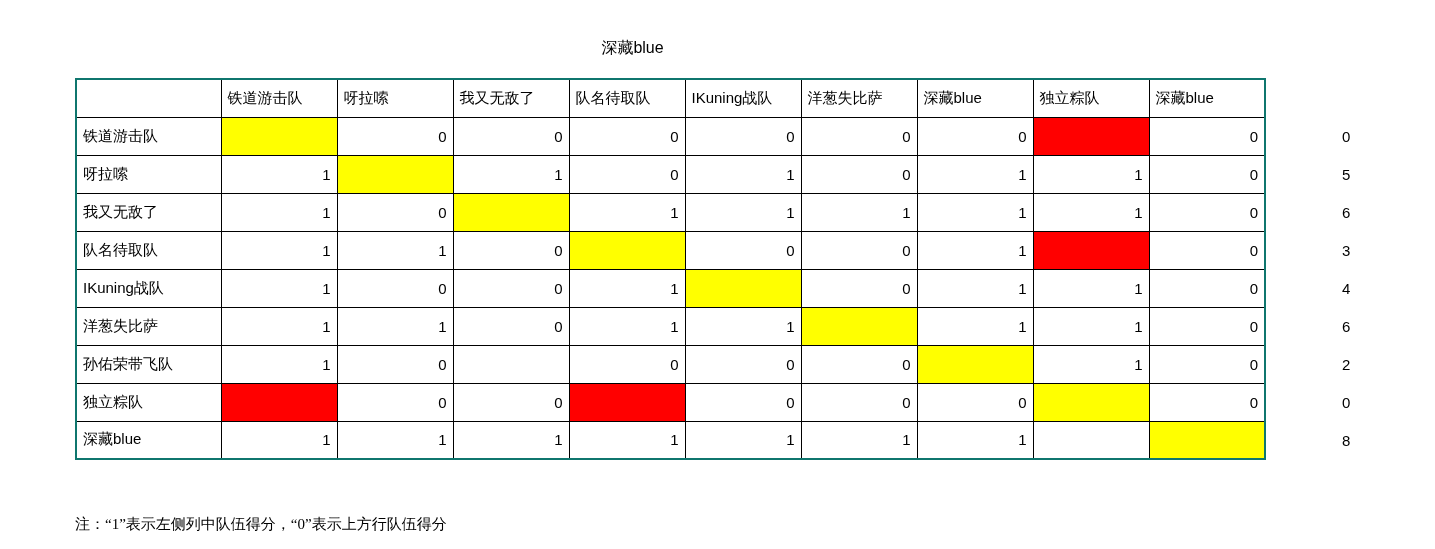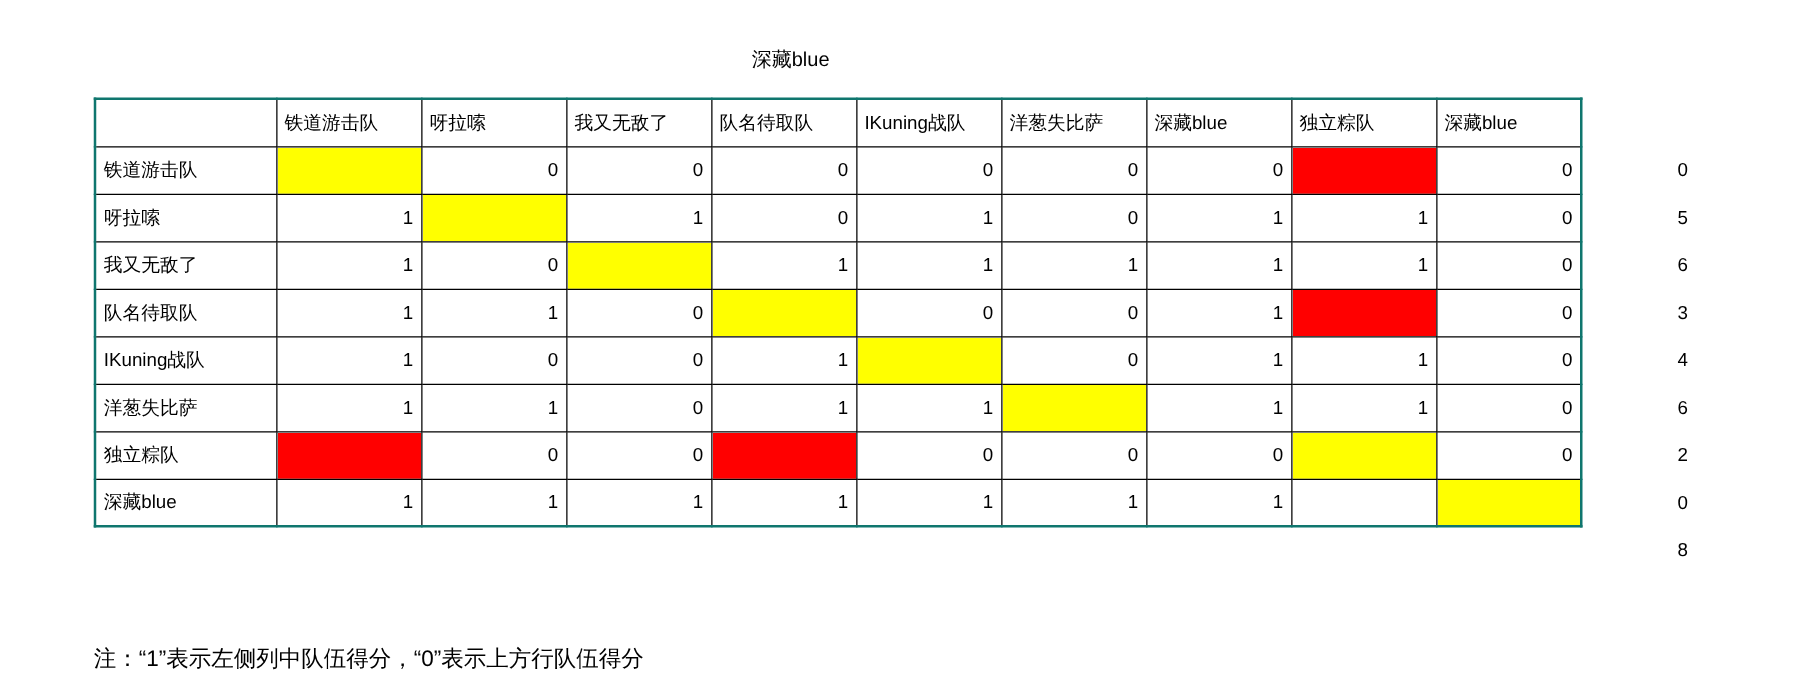--- a/index.html
+++ b/index.html
@@ -84,22 +84,23 @@
     line-height: 38px;
     font-size: 15px;
     text-align: left;
     padding-left: 52px;
     box-sizing: border-box;
   }
   #note {
     position: absolute;
     top: 515px;
     left: 75px;
-    font-size: 18px;
+    font-size: 15px;
     color: #000;
+    font-family: Liberation Serif, serif;
   }
 </style>
 </head>
 <body>
 
 <div id="title">深藏blue</div>
 
 <div id="matrix-wrap">
   <table class="matrix">
     <thead>
@@ -183,20 +184,32 @@
           <td class="cell ">1</td>
           <td class="cell ">0</td>
           <td class="cell ">1</td>
           <td class="cell ">1</td>
           <td class="cell diag"></td>
           <td class="cell ">1</td>
           <td class="cell ">1</td>
           <td class="cell ">0</td>
         </tr>
         <tr>
+          <td class="rowhead">孙佑荣带飞队</td>
+          <td class="cell ">1</td>
+          <td class="cell ">0</td>
+          <td class="cell "></td>
+          <td class="cell ">0</td>
+          <td class="cell ">0</td>
+          <td class="cell ">0</td>
+          <td class="cell diag"></td>
+          <td class="cell ">1</td>
+          <td class="cell ">0</td>
+        </tr>
+        <tr>
           <td class="rowhead">独立粽队</td>
           <td class="cell red"></td>
           <td class="cell ">0</td>
           <td class="cell ">0</td>
           <td class="cell red"></td>
           <td class="cell ">0</td>
           <td class="cell ">0</td>
           <td class="cell ">0</td>
           <td class="cell diag"></td>
           <td class="cell ">0</td>

